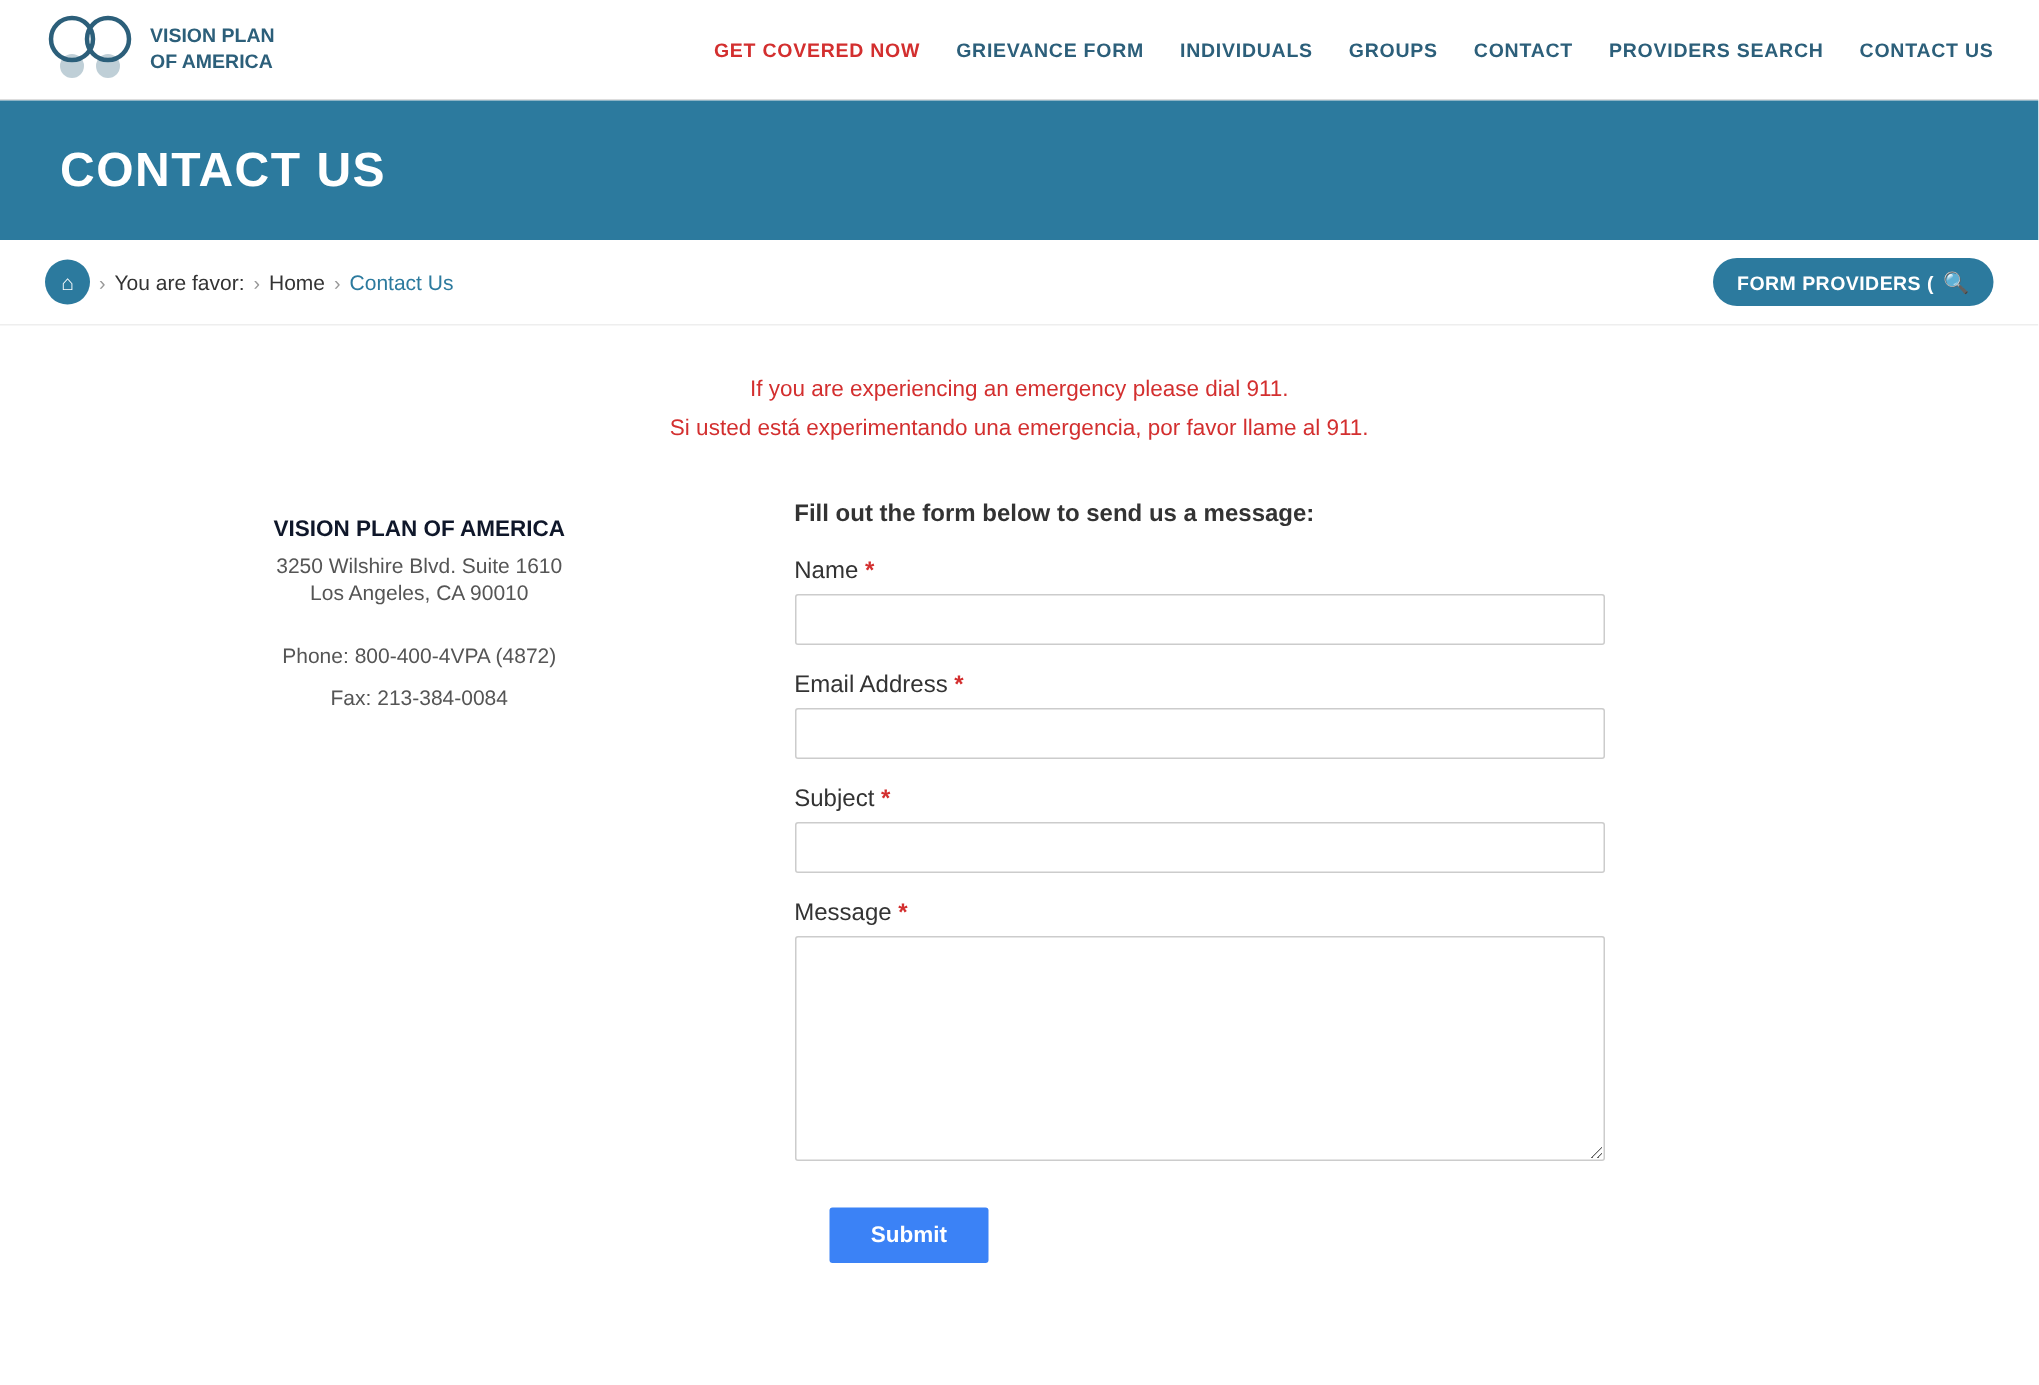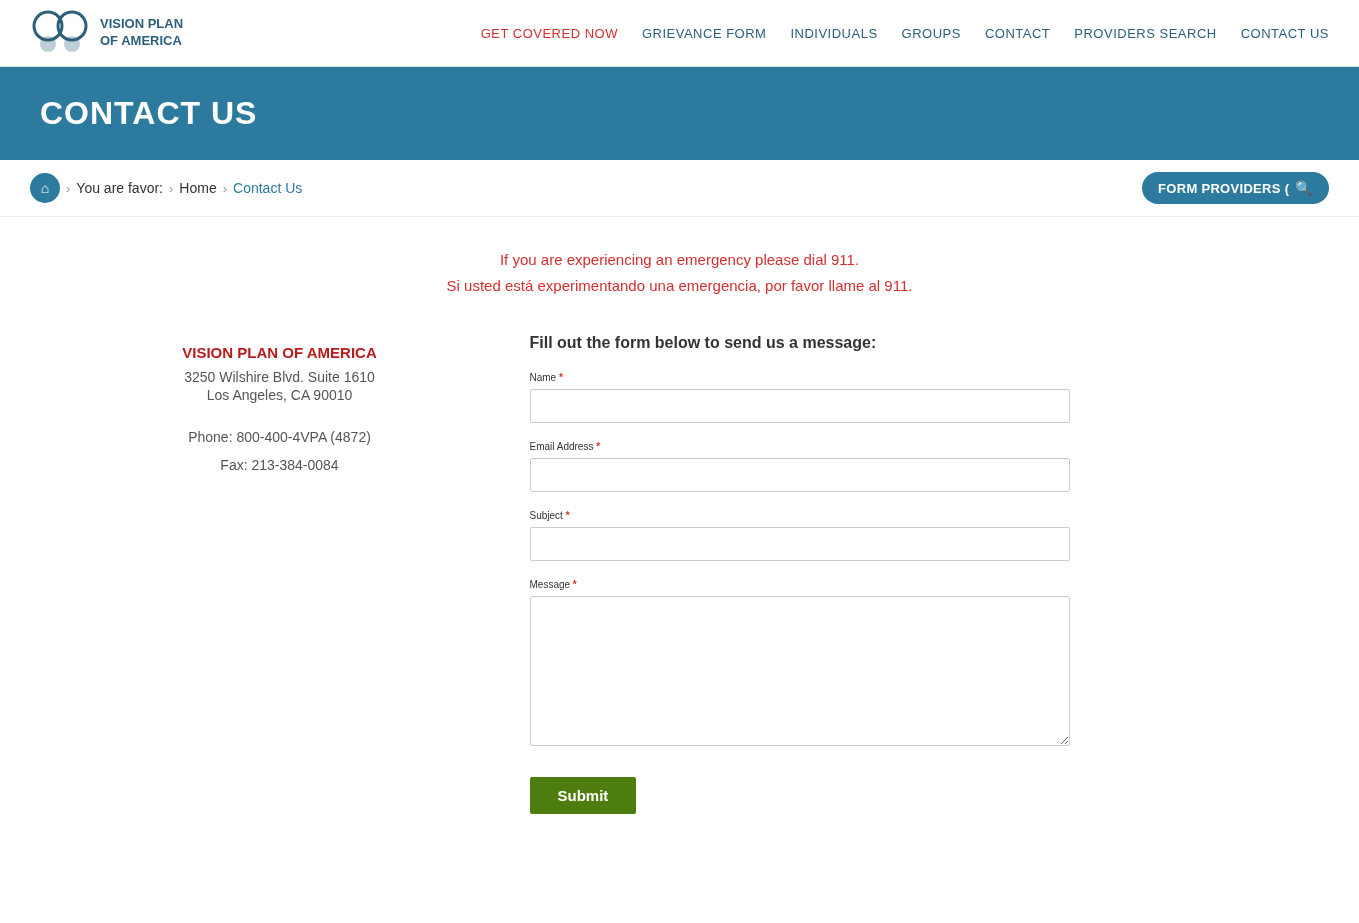--- a/index.html
+++ b/index.html
@@ -31,21 +31,21 @@
       text-transform: uppercase;
     }
     nav {
       display: flex;
       align-items: center;
       gap: 24px;
     }
     nav a {
       text-decoration: none;
       font-size: 13px;
-      font-weight: normal;
+      font-weight: bold;
       color: #2c5f7a;
       letter-spacing: 0.5px;
     }
     nav a.active-red {
       color: #d32f2f;
     }
 
     
     .hero-banner {
       background: #2c7a9e;
@@ -146,21 +146,21 @@
     }
     .contact-info-col {
       flex: 1;
       max-width: 420px;
       text-align: center;
       padding-top: 10px;
     }
     .contact-info-col .company-name {
       font-weight: bold;
       font-size: 15px;
-      color: #b91c1c;
+      color: #0f172a;
       margin-bottom: 8px;
     }
     .contact-info-col .address-line {
       font-size: 14px;
       color: #555;
       margin-bottom: 2px;
     }
     .contact-info-col .contact-details {
       margin-top: 20px;
       font-size: 14px;
@@ -180,21 +180,21 @@
       font-size: 16px;
       font-weight: bold;
       color: #333;
       margin-bottom: 20px;
     }
     .form-group {
       margin-bottom: 18px;
     }
     .form-group label {
       display: block;
-      font-size: 10px;
+      font-size: 16px;
       font-weight: normal;
       color: #333;
       margin-bottom: 6px;
     }
     .form-group label .required {
       color: #d32f2f;
       font-weight: bold;
     }
     .form-group input[type="text"],
     .form-group input[type="email"],
@@ -207,29 +207,30 @@
       font-size: 14px;
       color: #333;
       outline: none;
     }
     .form-group textarea {
       height: 150px;
       max-width: 540px;
       resize: vertical;
     }
     .submit-btn {
-      background: #4d7c0f;
+      background: #3b82f6;
       color: #fff;
       border: none;
       padding: 10px 28px;
       font-size: 15px;
       font-weight: bold;
       cursor: pointer;
       border-radius: 2px;
       margin-top: 10px;
+      margin-left: 23px;
     }
   </style>
 </head>
 <body>
 
 <header class="header">
   <div class="logo-area">
 
     <svg class="logo-icon" viewBox="0 0 60 50" xmlns="http://www.w3.org/2000/svg">
       <circle cx="18" cy="18" r="14" fill="none" stroke="#2c5f7a" stroke-width="3"></circle>

